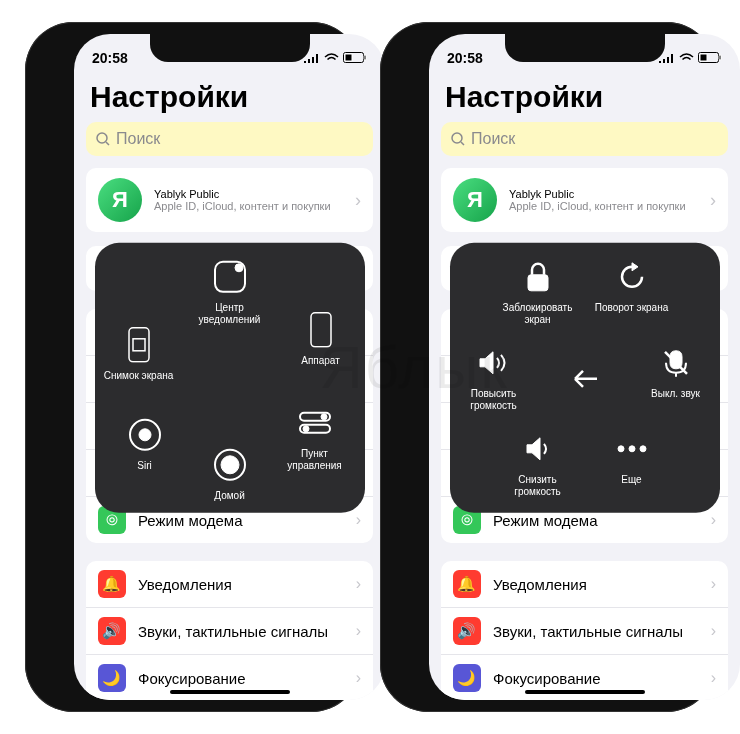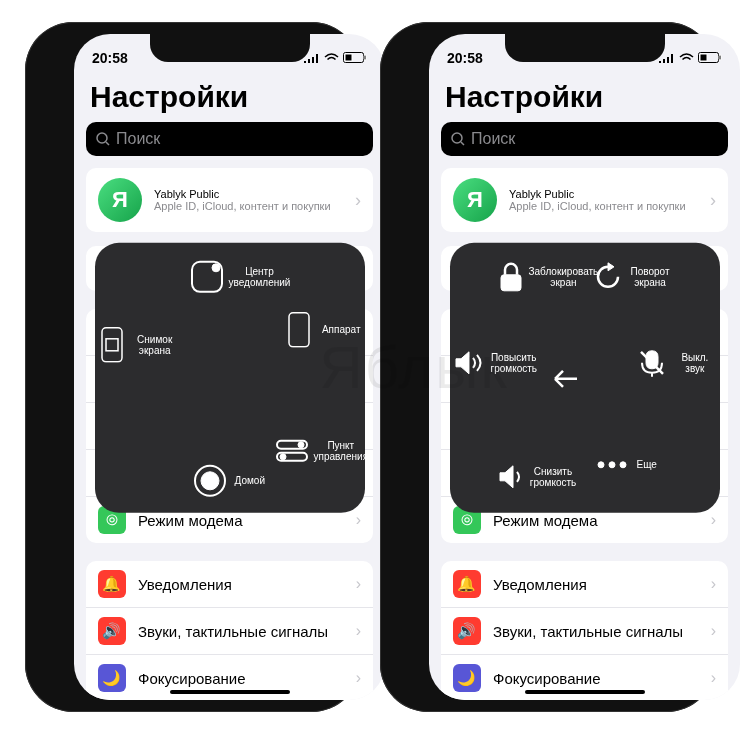--- a/index.html
+++ b/index.html
@@ -4,37 +4,37 @@
 <style>
   * { box-sizing: border-box; margin: 0; padding: 0; font-family: -apple-system, Helvetica, Arial, sans-serif; }
   body { background: #fff; width: 740px; height: 734px; display: flex; justify-content: center; align-items: center; gap: 20px; position: relative; }
   .watermark { position: absolute; top: 50%; left: 50%; transform: translate(-50%, -50%); font-size: 60px; color: rgba(0,0,0,0.08); font-weight: 500; pointer-events: none; z-index: 100; letter-spacing: 2px; margin-left: 44px; }
   .phone { width: 335px; height: 690px; background: #111; border-radius: 48px; padding: 12px; position: relative; box-shadow: 0 0 0 1px #333 inset; }
   .screen { width: 100%; height: 100%; background: #f2f2f7; border-radius: 36px; overflow: hidden; position: relative; margin-left: 37px; }
   .notch { position: absolute; top: 0; left: 50%; transform: translateX(-50%); width: 160px; height: 28px; background: #111; border-radius: 0 0 18px 18px; z-index: 10; }
   .statusbar { display: flex; justify-content: space-between; align-items: center; padding: 8px 18px 0; height: 40px; font-size: 14px; font-weight: 600; }
   .sb-icons { display: flex; gap: 4px; align-items: center; }
   .title { font-size: 30px; font-weight: 700; padding: 6px 16px 8px; }
-  .search { margin: 0 12px 12px; background: #000000; border-radius: 10px; padding: 8px 10px; color: #8a8a8e; font-size: 16px; display: flex; align-items: center; gap: 6px; }
+  .search { margin: 0 12px 12px; background: #fef9c3; border-radius: 10px; padding: 8px 10px; color: #8a8a8e; font-size: 16px; display: flex; align-items: center; gap: 6px; }
   .card { background: #fff; margin: 0 12px 14px; border-radius: 10px; padding: 10px 12px; display: flex; align-items: center; gap: 12px; }
   .avatar { width: 44px; height: 44px; border-radius: 50%; background: linear-gradient(135deg, #4ade80, #16a34a); display: flex; align-items: center; justify-content: center; color: #fff; font-size: 22px; font-weight: 700; }
   .acct-name { font-size: 11px; font-weight: 500; }
   .acct-sub { font-size: 11px; color: #8a8a8e; }
   .chev { margin-left: auto; color: #c7c7cc; font-size: 18px; }
   .promo { background: #fff; margin: 0 12px 18px; border-radius: 10px; padding: 12px; font-size: 14px; display: flex; justify-content: space-between; align-items: center; }
   .list { background: #fff; margin: 0 12px; border-radius: 10px; overflow: hidden; }
   .row { display: flex; align-items: center; padding: 9px 12px; border-bottom: 0.5px solid #e5e5ea; font-size: 15px; gap: 12px; }
   .row:last-child { border-bottom: none; }
   .ico { width: 28px; height: 28px; border-radius: 6px; display: flex; align-items: center; justify-content: center; font-size: 15px; color: #fff; flex-shrink: 0; }
   .toggle { margin-left: auto; width: 44px; height: 26px; background: #e5e5ea; border-radius: 13px; position: relative; }
   .toggle::after { content: ''; position: absolute; width: 22px; height: 22px; background: #fff; border-radius: 50%; top: 2px; left: 2px; box-shadow: 0 1px 2px rgba(0,0,0,0.2); }
   .row .chev { font-size: 16px; }
 
   .at-panel { position: absolute; background: #2c2c2e; border-radius: 24px; width: 270px; height: 270px; top: 50%; left: 50%; transform: translate(-50%, -46%); color: #fff; z-index: 5; }
-  .at-item { position: absolute; width: 80px; display: flex; flex-direction: row; align-items: center; gap: 5px; text-align: center; }
+  .at-item { position: absolute; width: 80px; display: flex; flex-direction: column; align-items: center; gap: 5px; text-align: center; }
   .at-item .lbl { font-size: 10px; line-height: 1.15; }
   .at-icon { width: 40px; height: 40px; display: flex; align-items: center; justify-content: center; }
   svg { stroke: #fff; fill: none; }
 
   .homebar { position: absolute; bottom: 6px; left: 50%; transform: translateX(-50%); width: 120px; height: 4px; background: #000; border-radius: 3px; }
 </style>
 </head>
 <body>
 
 <div class="watermark">Яблык</div>
@@ -148,20 +148,29 @@
         <span class="lbl">Снимок экрана</span>
       </div>
       <div class="at-item" style="top:67px;right:4px">
         <div class="at-icon">
             <svg width="22" height="36">
               <rect x="1" y="1" width="20" height="34" rx="4" stroke-width="1.5"></rect>
             </svg>
           </div>
         <span class="lbl">Аппарат</span>
       </div>
+      <div class="at-item" style="bottom:42px;left:10px">
+        <div class="at-icon">
+            <svg width="34" height="34">
+              <circle cx="17" cy="17" r="15" stroke-width="2"></circle>
+              <circle cx="17" cy="17" r="6" fill="#fff"></circle>
+            </svg>
+          </div>
+        <span class="lbl">Siri</span>
+      </div>
       <div class="at-item" style="bottom:12px;left:95px">
         <div class="at-icon">
             <svg width="34" height="34">
               <circle cx="17" cy="17" r="15" stroke-width="2"></circle>
               <circle cx="17" cy="17" r="9" fill="#fff"></circle>
             </svg>
           </div>
         <span class="lbl">Домой</span>
       </div>
       <div class="at-item" style="bottom:42px;right:10px">

